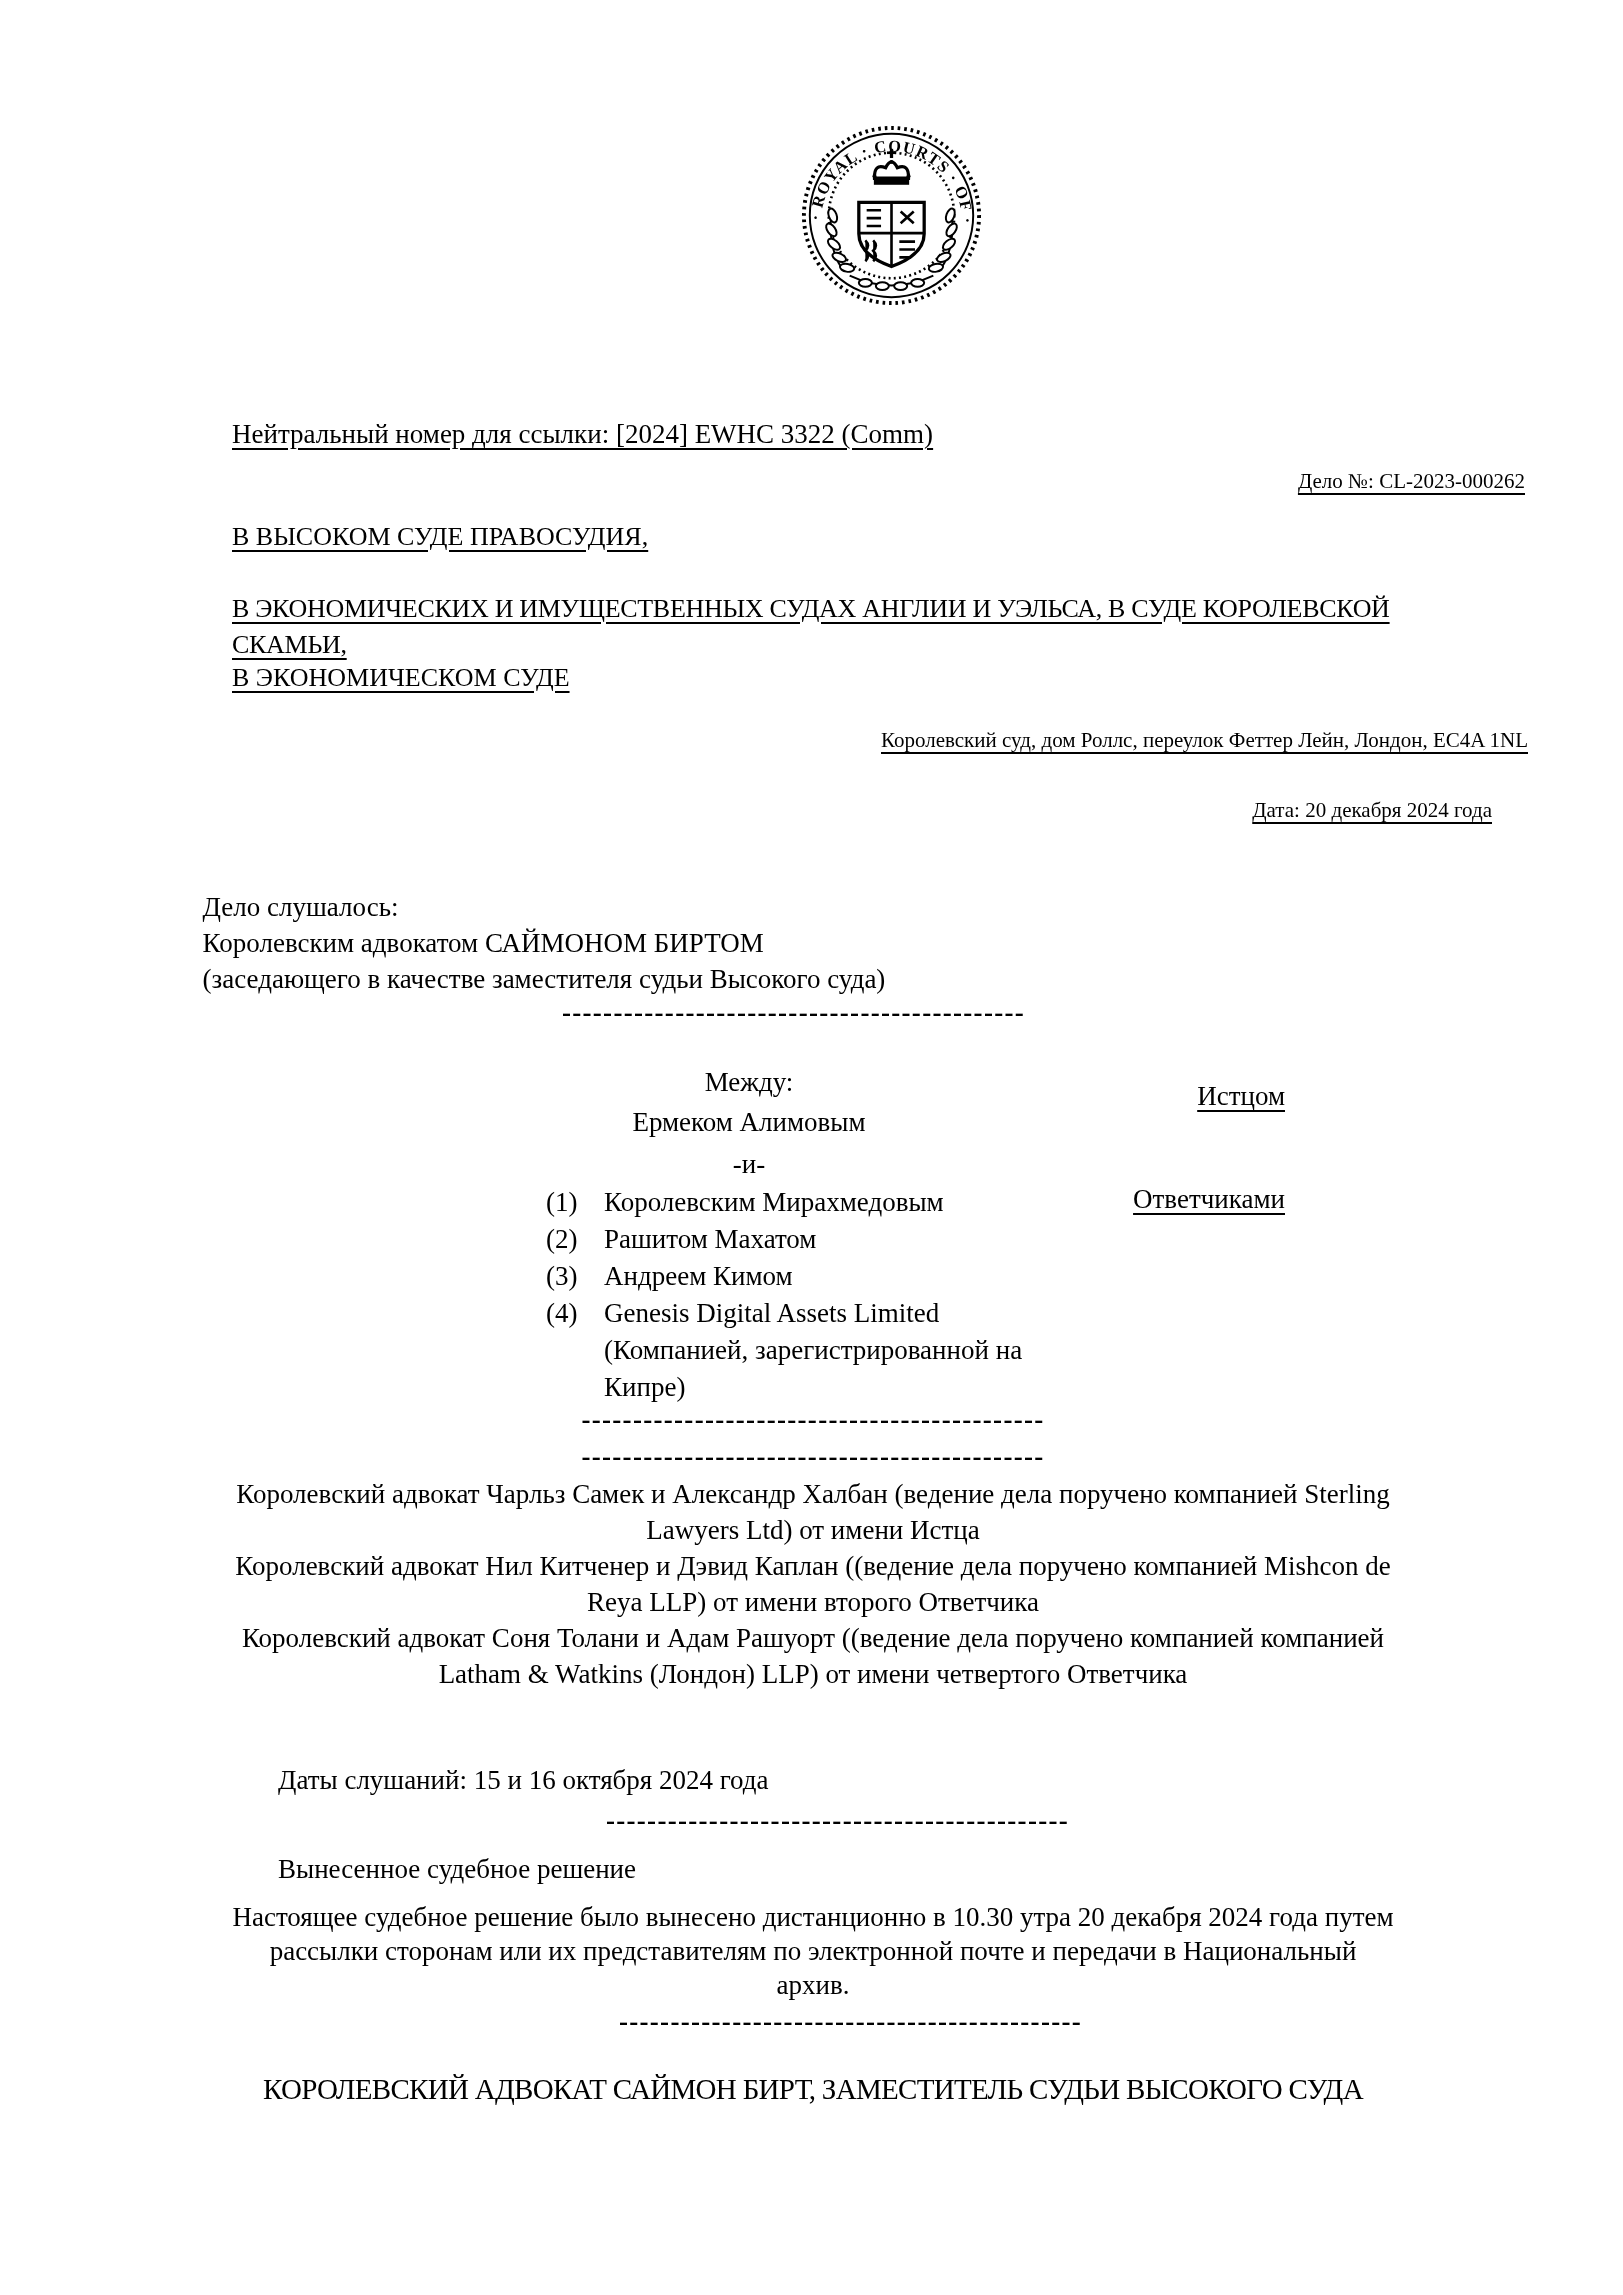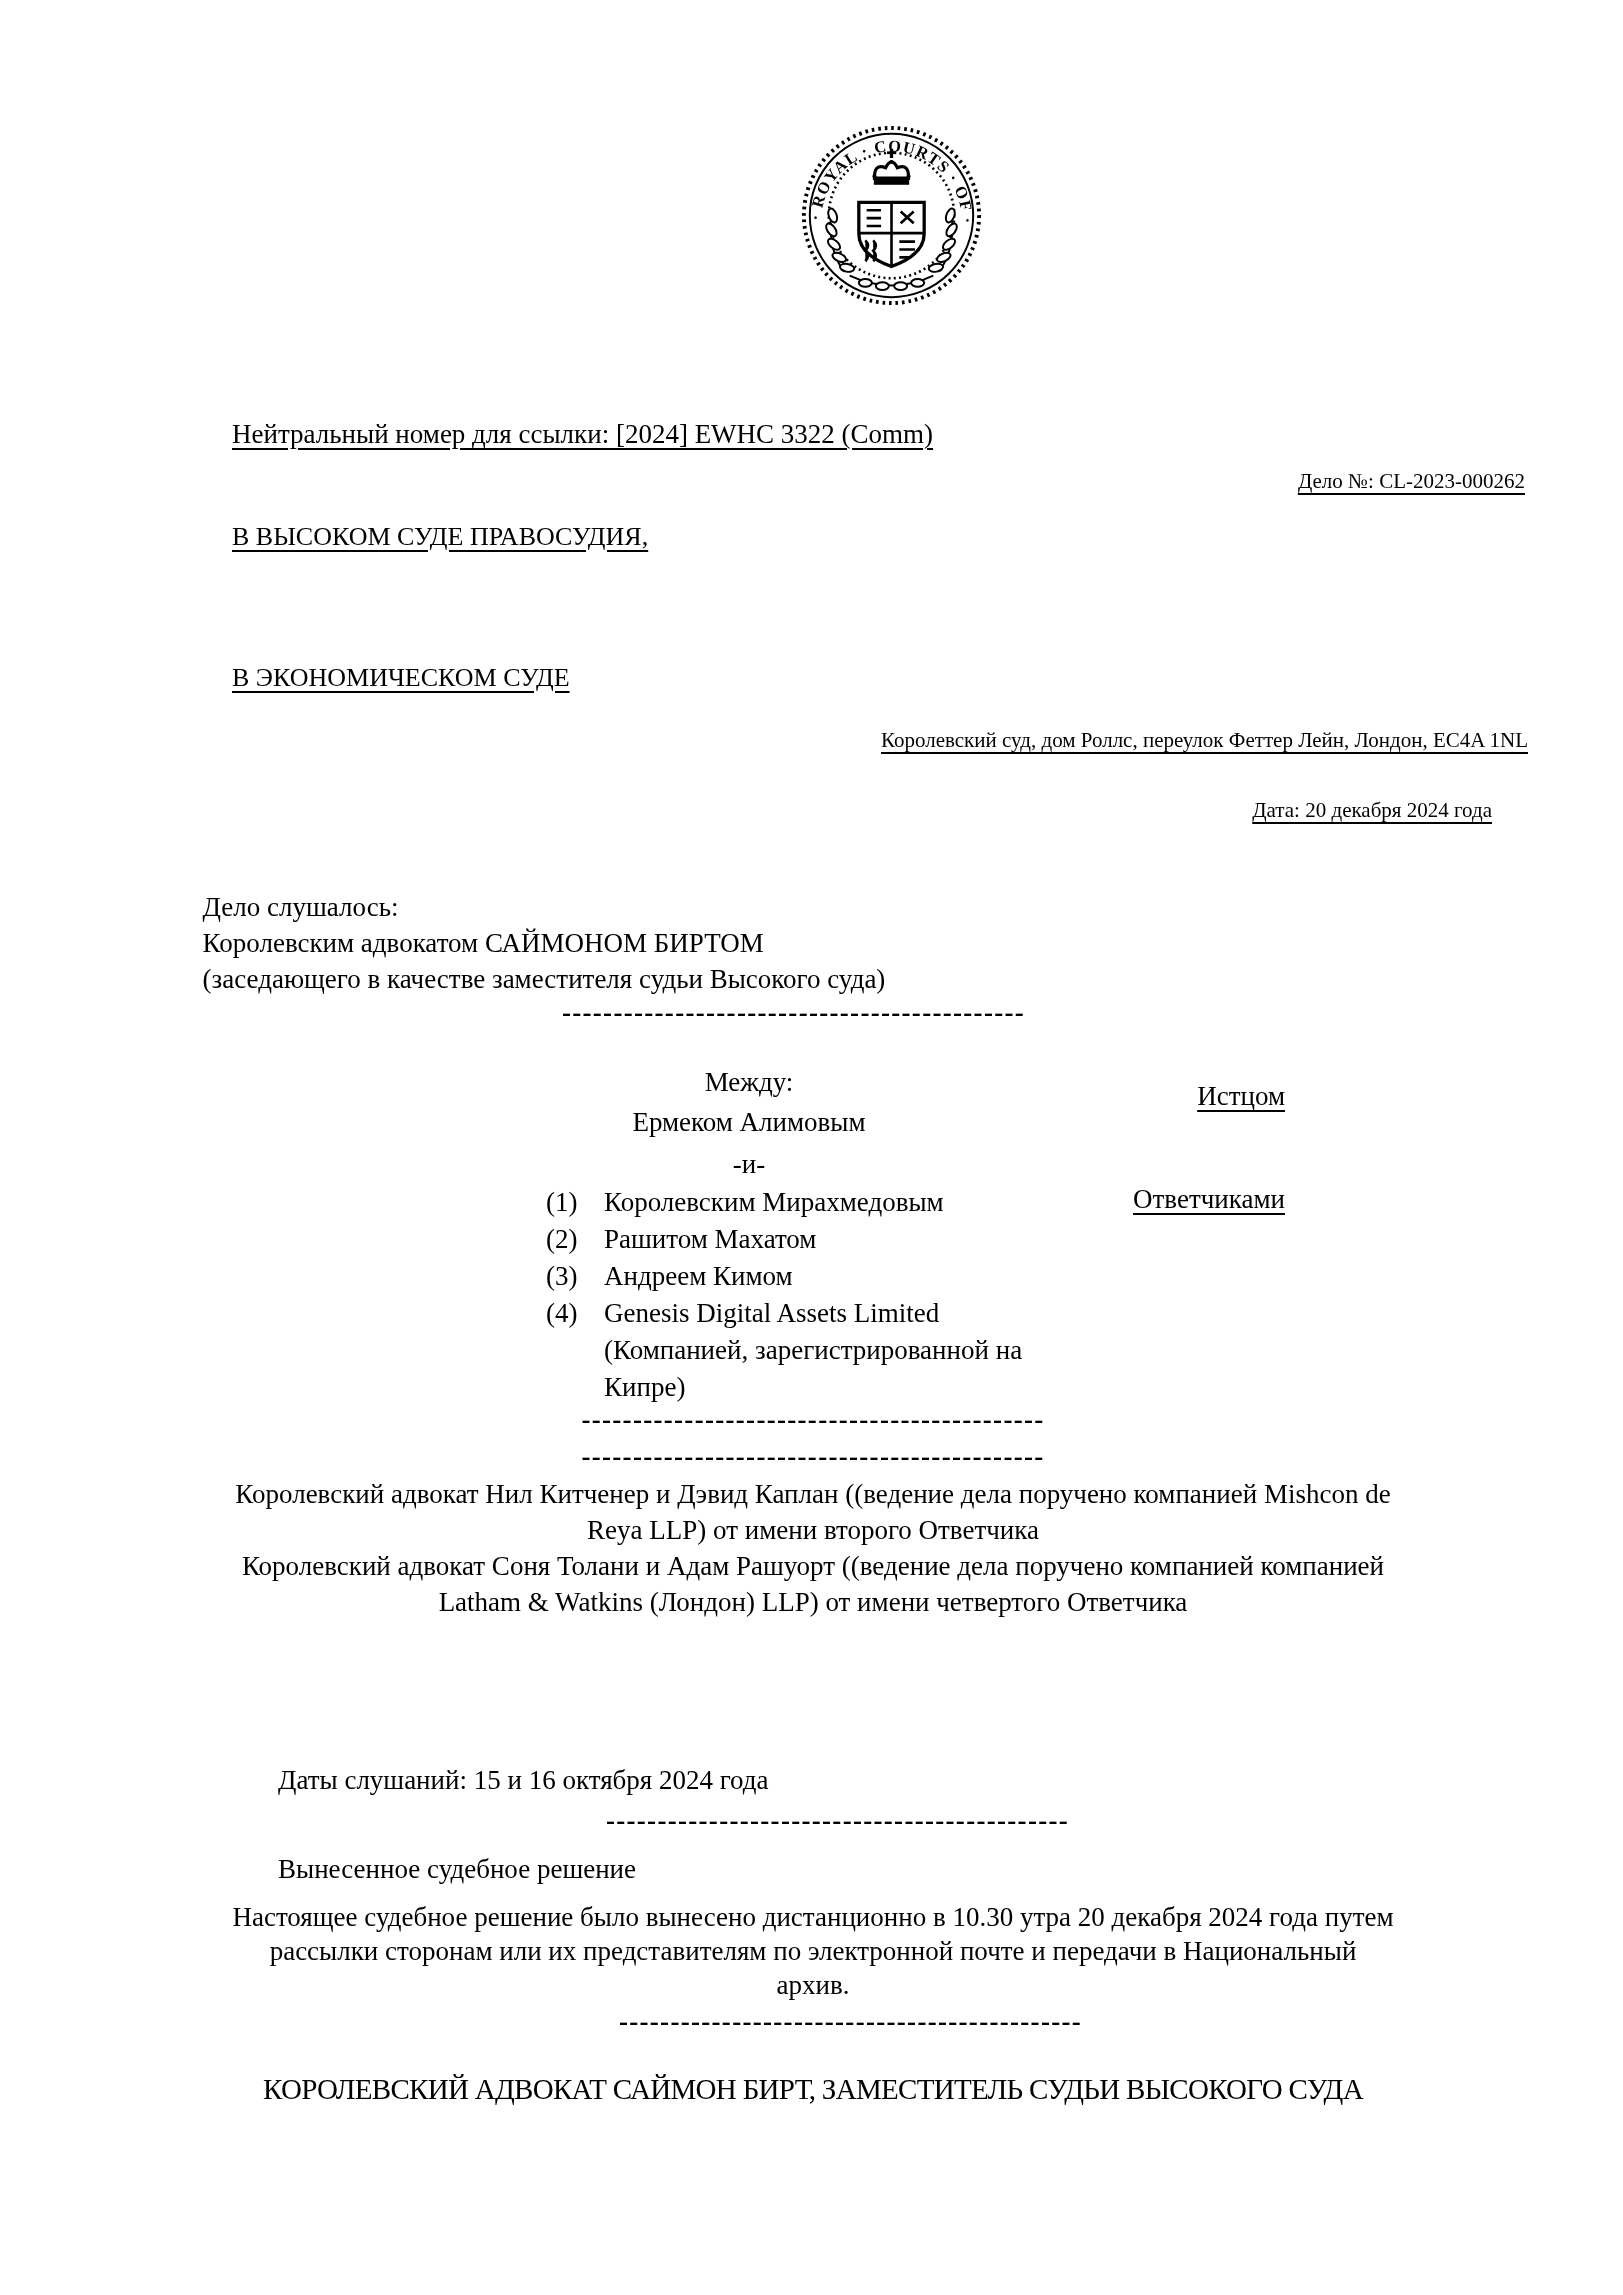--- a/index.html
+++ b/index.html
@@ -110,20 +110,21 @@
     <span class="u">Нейтральный номер для ссылки: [2024] EWHC 3322 (Comm)</span>
   </div>
 
   <div class="abs big right" style="top:469px; left:232px; right:98px;">
     <span class="u">Дело №: CL-2023-000262</span>
   </div>
 
   <div class="abs content caps" style="top:522px;">
     <span class="u">В ВЫСОКОМ СУДЕ ПРАВОСУДИЯ,</span>
   </div>
+  <div class="abs caps u" style="top:591px; left:232px; width:1211px; line-height:36px; letter-spacing:-0.3px;">В ЭКОНОМИЧЕСКИХ И ИМУЩЕСТВЕННЫХ СУДАХ АНГЛИИ И УЭЛЬСА, В СУДЕ КОРОЛЕВСКОЙ СКАМЬИ,</div>
   <div class="abs content caps" style="top:663px;">
     <span class="u">В ЭКОНОМИЧЕСКОМ СУДЕ</span>
   </div>
 
   <div class="abs big right" style="top:728px; left:232px; right:95px;">
     <span class="u">Королевский суд, дом Роллс, переулок Феттер Лейн, Лондон, EC4A 1NL</span>
   </div>
   <div class="abs big right" style="top:798px; left:232px; right:131px;">
     <span class="u">Дата: 20 декабря 2024 года</span>
   </div>
@@ -160,20 +161,21 @@
         <div>(Компанией, зарегистрированной на Кипре)</div>
       </div>
     </div>
     <div class="role-label u" style="top:0;">Ответчиками</div>
   </div>
 
   <div class="abs content dashes" style="top:1404px;">---------------------------------------------</div>
   <div class="abs content dashes" style="top:1441px;">---------------------------------------------</div>
 
   <div class="abs content counsel" style="top:1476px;">
+    <p>Королевский адвокат Чарльз Самек и Александр Халбан (ведение дела поручено компанией Sterling Lawyers Ltd) от имени Истца</p>
     <p>Королевский адвокат Нил Китченер и Дэвид Каплан ((ведение дела поручено компанией Mishcon de Reya LLP) от имени второго Ответчика</p>
     <p>Королевский адвокат Соня Толани и Адам Рашуорт ((ведение дела поручено компанией компанией Latham &amp; Watkins (Лондон) LLP) от имени четвертого Ответчика</p>
   </div>
 
   <div class="abs content center" style="top:1765px; margin-left:46px;">Даты слушаний: 15 и 16 октября 2024 года</div>
   <div class="abs content dashes" style="top:1805px; margin-left:49px;">---------------------------------------------</div>
 
   <div class="abs content center" style="top:1854px; margin-left:46px;">Вынесенное судебное решение</div>
 
   <div class="abs content remote" style="top:1900px;">Настоящее судебное решение было вынесено дистанционно в 10.30 утра 20 декабря 2024 года путем рассылки сторонам или их представителям по электронной почте и передачи в Национальный архив.</div>

